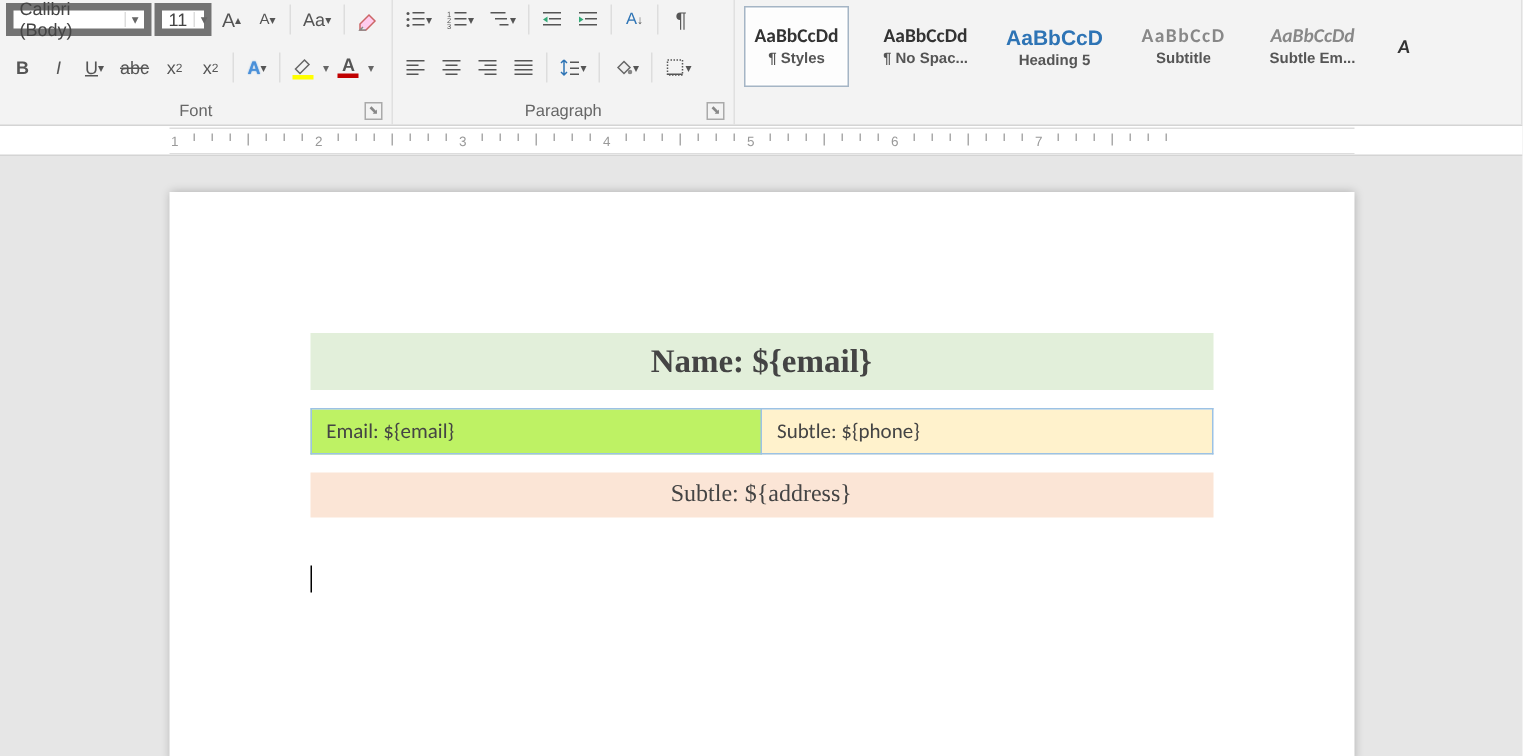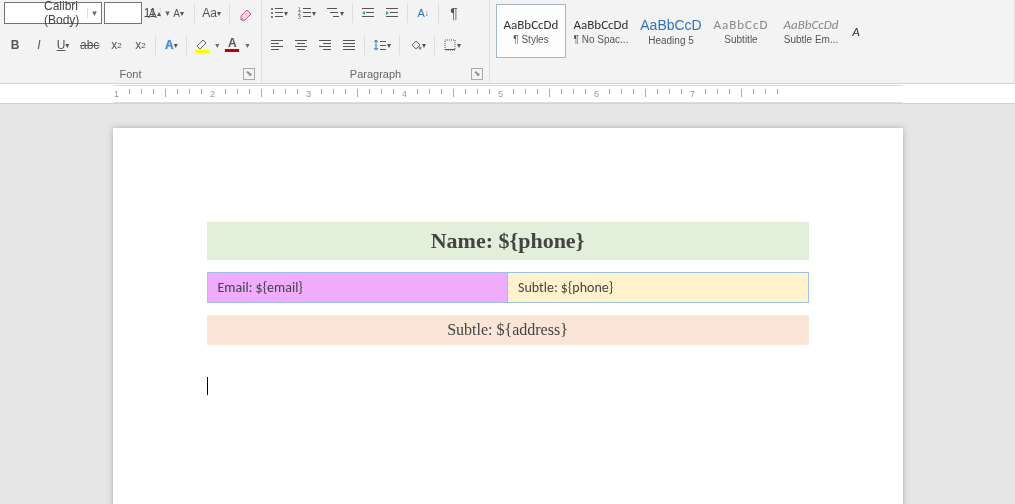--- a/index.html
+++ b/index.html
@@ -3,39 +3,39 @@
 <meta charset="utf-8">
 <style>
 *{box-sizing:border-box;margin:0;padding:0;font-family:"Segoe UI",Tahoma,sans-serif;}
 body{background:#e6e6e6;width:1015px;height:504px;overflow:hidden;font-size:12px;color:#444;}
 .ribbon{background:#f3f3f3;border-bottom:1px solid #d4d4d4;height:84px;display:flex;}
 .group{border-right:1px solid #e0e0e0;display:flex;flex-direction:column;justify-content:space-between;padding:2px 4px 1px 4px;position:relative;}
 .group-label{text-align:center;font-size:11px;color:#666;padding:2px 0;position:relative;}
 .group-label .launcher{position:absolute;right:2px;bottom:2px;width:12px;height:12px;border:1px solid #aaa;font-size:8px;line-height:10px;color:#888;cursor:pointer;}
 .row{display:flex;align-items:center;gap:2px;}
 .ctrl{display:inline-flex;align-items:center;justify-content:center;height:22px;min-width:22px;padding:0 3px;border:1px solid transparent;cursor:pointer;color:#555;}
-.combo{display:flex;align-items:center;border:1px solid #737373;background:#fff;height:22px;padding-left:35px;}
+.combo{display:flex;align-items:center;border:5px solid #737373;background:#fff;height:22px;}
 .combo span{padding:0 4px;font-size:12px;}
 .combo .dd{width:14px;text-align:center;font-size:9px;color:#666;border-left:1px solid #ddd;}
 .sep{width:1px;height:20px;background:#ddd;margin:0 2px;}
 svg{display:block;}
 .font-color-bar{display:flex;flex-direction:column;align-items:center;}
-.styles-gallery{display:flex;gap:0;padding:2px;}
+.styles-gallery{display:flex;gap:16px;padding:2px;font-weight:bold;}
 .style-box{width:70px;height:54px;border:1px solid transparent;display:flex;flex-direction:column;align-items:center;justify-content:center;cursor:pointer;padding:2px;}
 .style-box.sel{border:1px solid #a5b5c5;background:#fdfdfd;box-shadow:inset 0 0 0 1px #fff;}
 .style-sample{font-size:13px;color:#333;}
 .style-name{font-size:10px;color:#555;margin-top:2px;white-space:nowrap;overflow:hidden;text-overflow:ellipsis;max-width:66px;}
 .ruler-area{height:20px;background:#fff;border-bottom:1px solid #d4d4d4;display:flex;align-items:center;justify-content:center;}
 .ruler{width:790px;height:18px;background:#fff;position:relative;font-size:9px;color:#999;border:1px solid #ddd;border-left:none;border-right:none;}
 .doc-area{display:flex;justify-content:center;padding-top:24px;}
 .page{width:790px;height:380px;background:#fff;box-shadow:0 0 6px rgba(0,0,0,0.25);padding:94px 94px 0 94px;position:relative;}
 .tbl{width:100%;border-collapse:collapse;margin-bottom:12px;}
 .name-row td{background:#e2efda;text-align:center;font-family:"Georgia",serif;font-size:22px;font-weight:bold;padding:6px;}
 .contact-row td{border:1px solid #9cc2e5;padding:6px 10px;font-size:14px;font-family:"Calibri",sans-serif;}
-.contact-row td:first-child{background:#f0abfc;width:50%;}
+.contact-row td:first-child{background:#bef264;width:50%;}
 .contact-row td:last-child{background:#fff2cc;width:50%;}
 .addr-row td{background:#fbe5d6;text-align:center;font-family:"Comic Sans MS",cursive;font-size:16px;padding:6px;}
 .cursor{display:inline-block;width:1px;height:18px;background:#000;margin-top:20px;}
 .ruler .tick{position:absolute;top:3px;width:1px;height:5px;background:#aaa;}
 .ruler .num{position:absolute;top:3px;transform:translateX(-50%);}
 </style>
 </head>
 <body>
 
 <div class="ribbon">
@@ -325,21 +325,21 @@
       <div class="tick" style="left: 652px;"></div>
       <div class="tick" style="left: 664px;"></div>
     </div>
 </div>
 
 <div class="doc-area">
   <div class="page">
     <table class="tbl">
       <tbody>
           <tr class="name-row">
-        <td colspan="2">Name: ${phone}</td>
+        <td colspan="2">Name: ${email}</td>
       </tr>
     </tbody>
       </table>
     <table class="tbl">
       <tbody>
           <tr class="contact-row">
         <td>Email: ${email}</td>
         <td>Subtle: ${phone}</td>
       </tr>
     </tbody>

